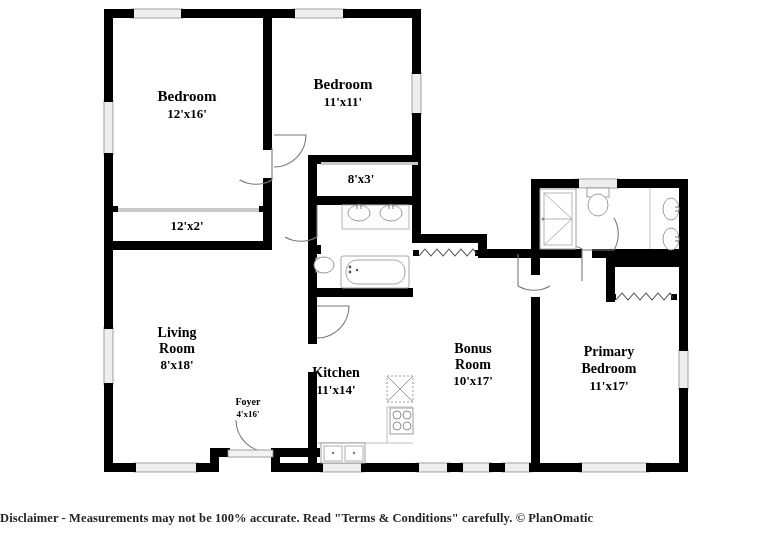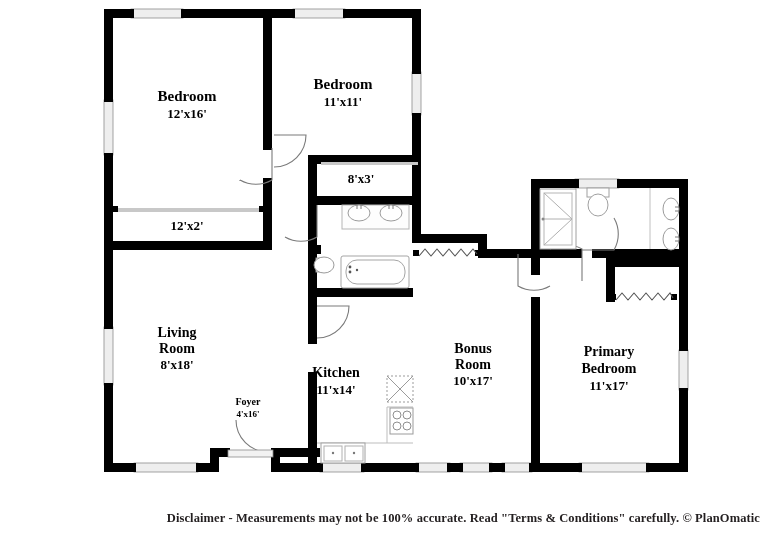--- a/index.html
+++ b/index.html
@@ -21,21 +21,21 @@
   }
   .rl-big{font-size:15px;}
   .rl-mid{font-size:14px;}
   .rl-small{font-size:10px;}
   .rl-dim{font-size:13px;}
   .rl-dim-small{font-size:9px;}
   #disclaimer{
     position:absolute;
     left:0;right:0;
     top:511px;
-    text-align:right;
+    text-align:left;
     font-family:"Liberation Serif", serif;
     font-size:12.5px;
     font-weight:bold;
     color:#231f20;
     letter-spacing:0.1px;
     white-space:nowrap;
   }
 </style>
 </head>
 <body>

